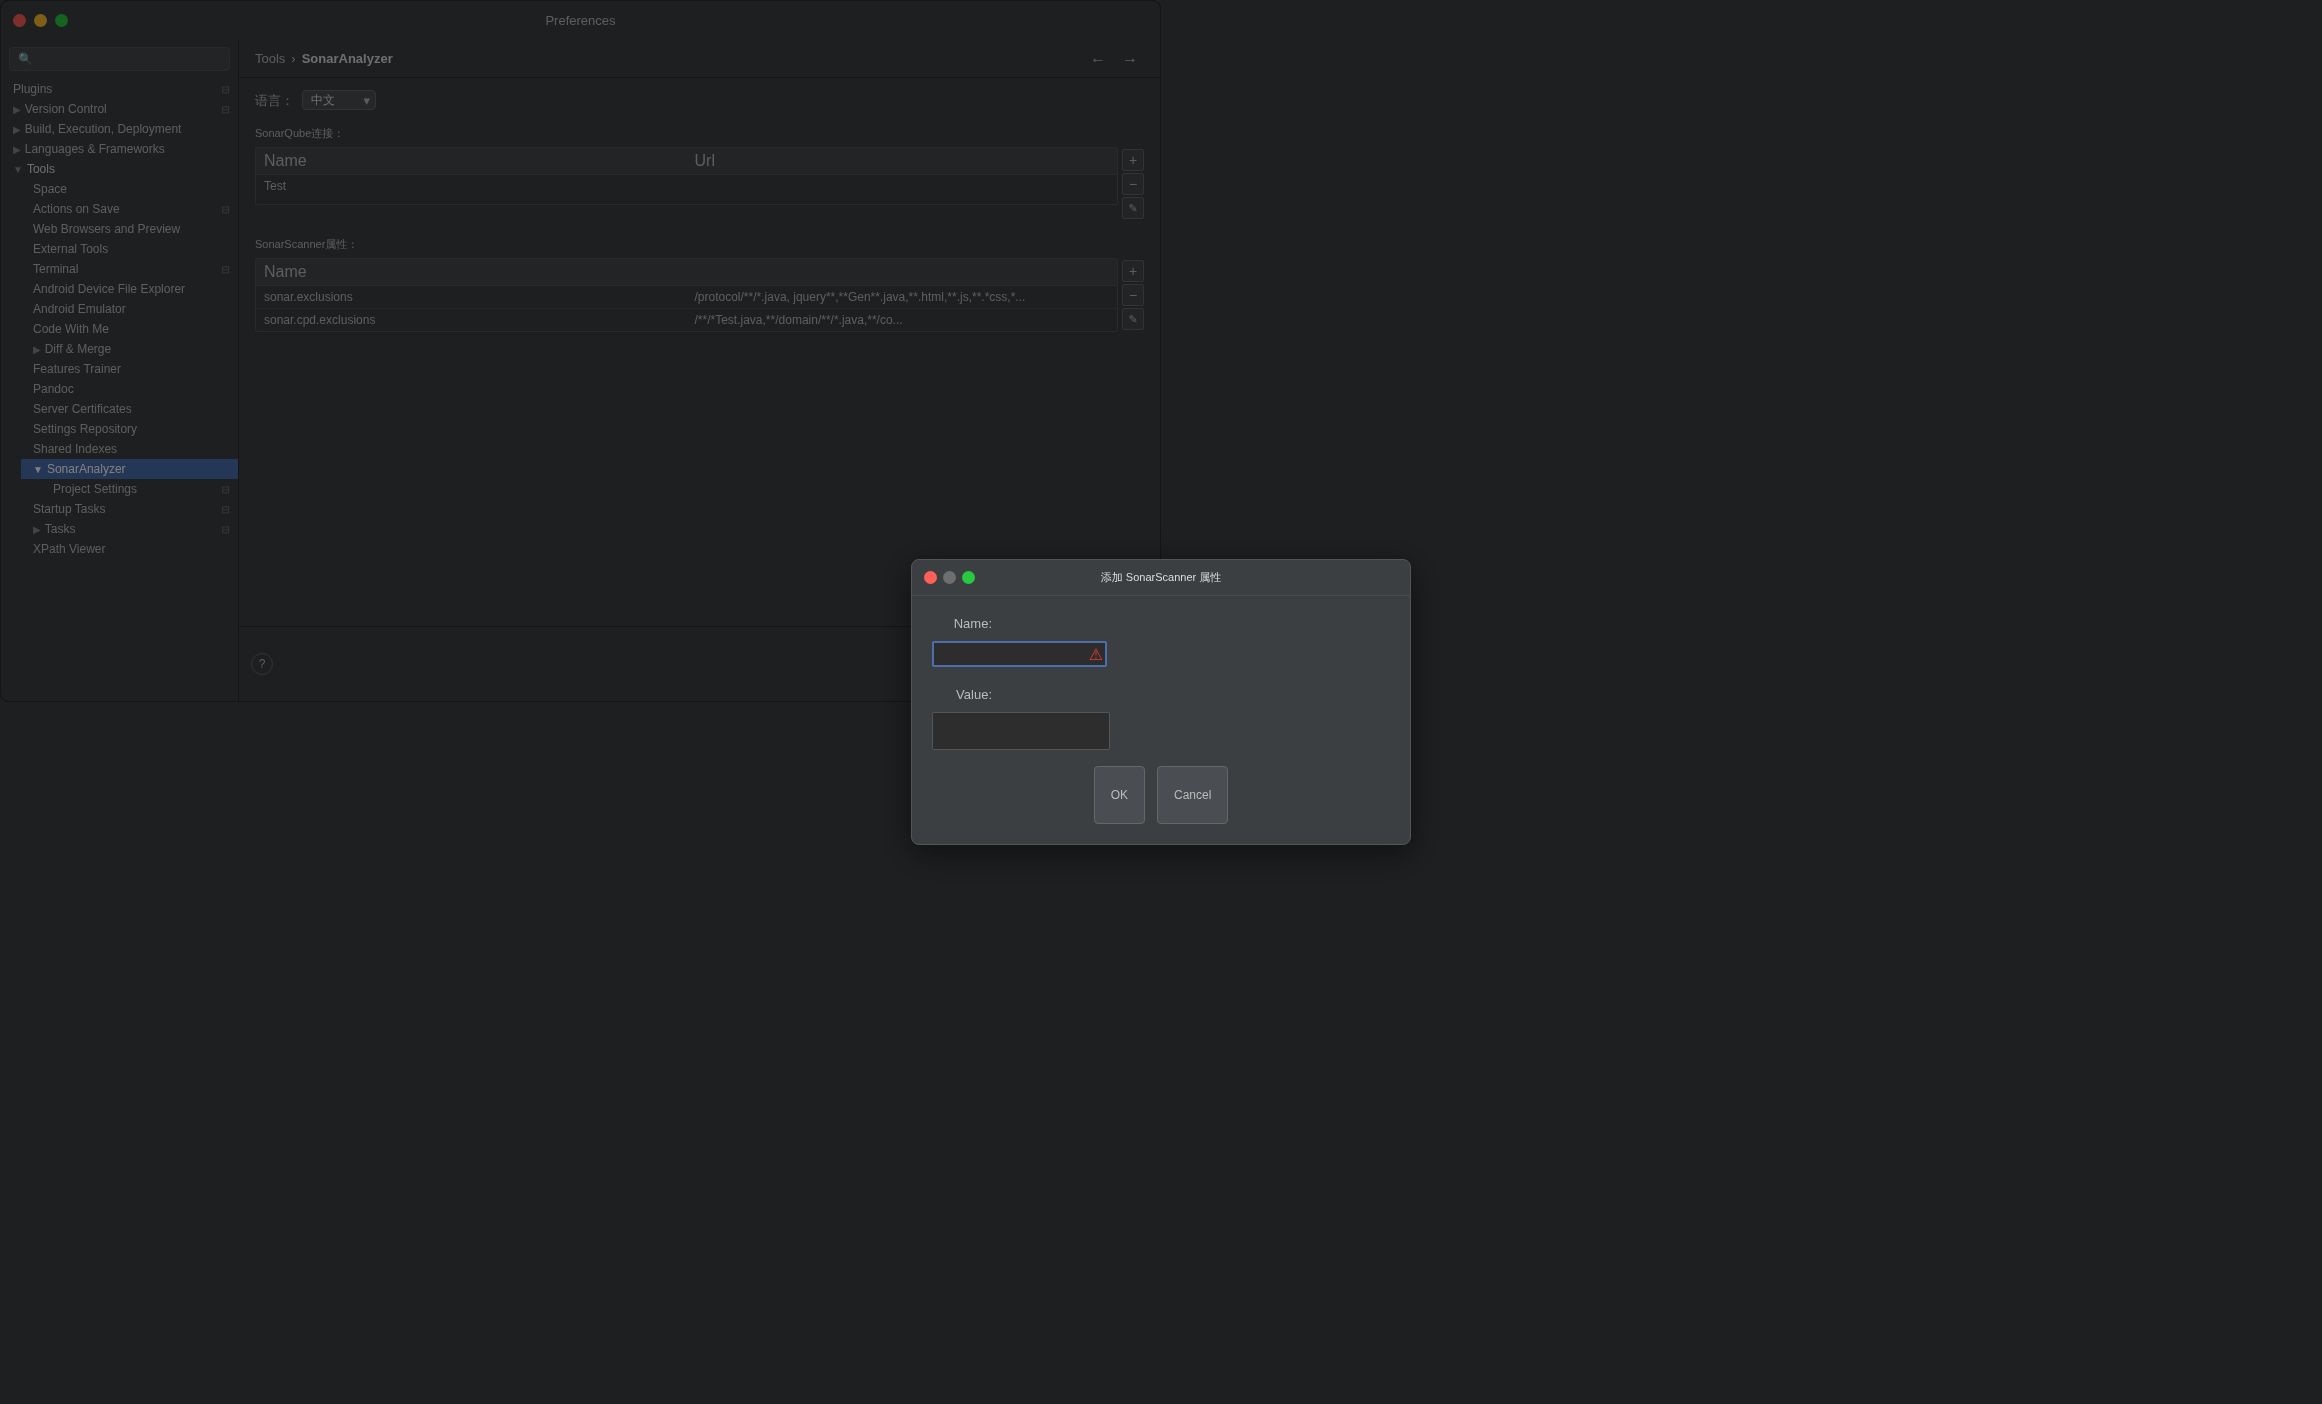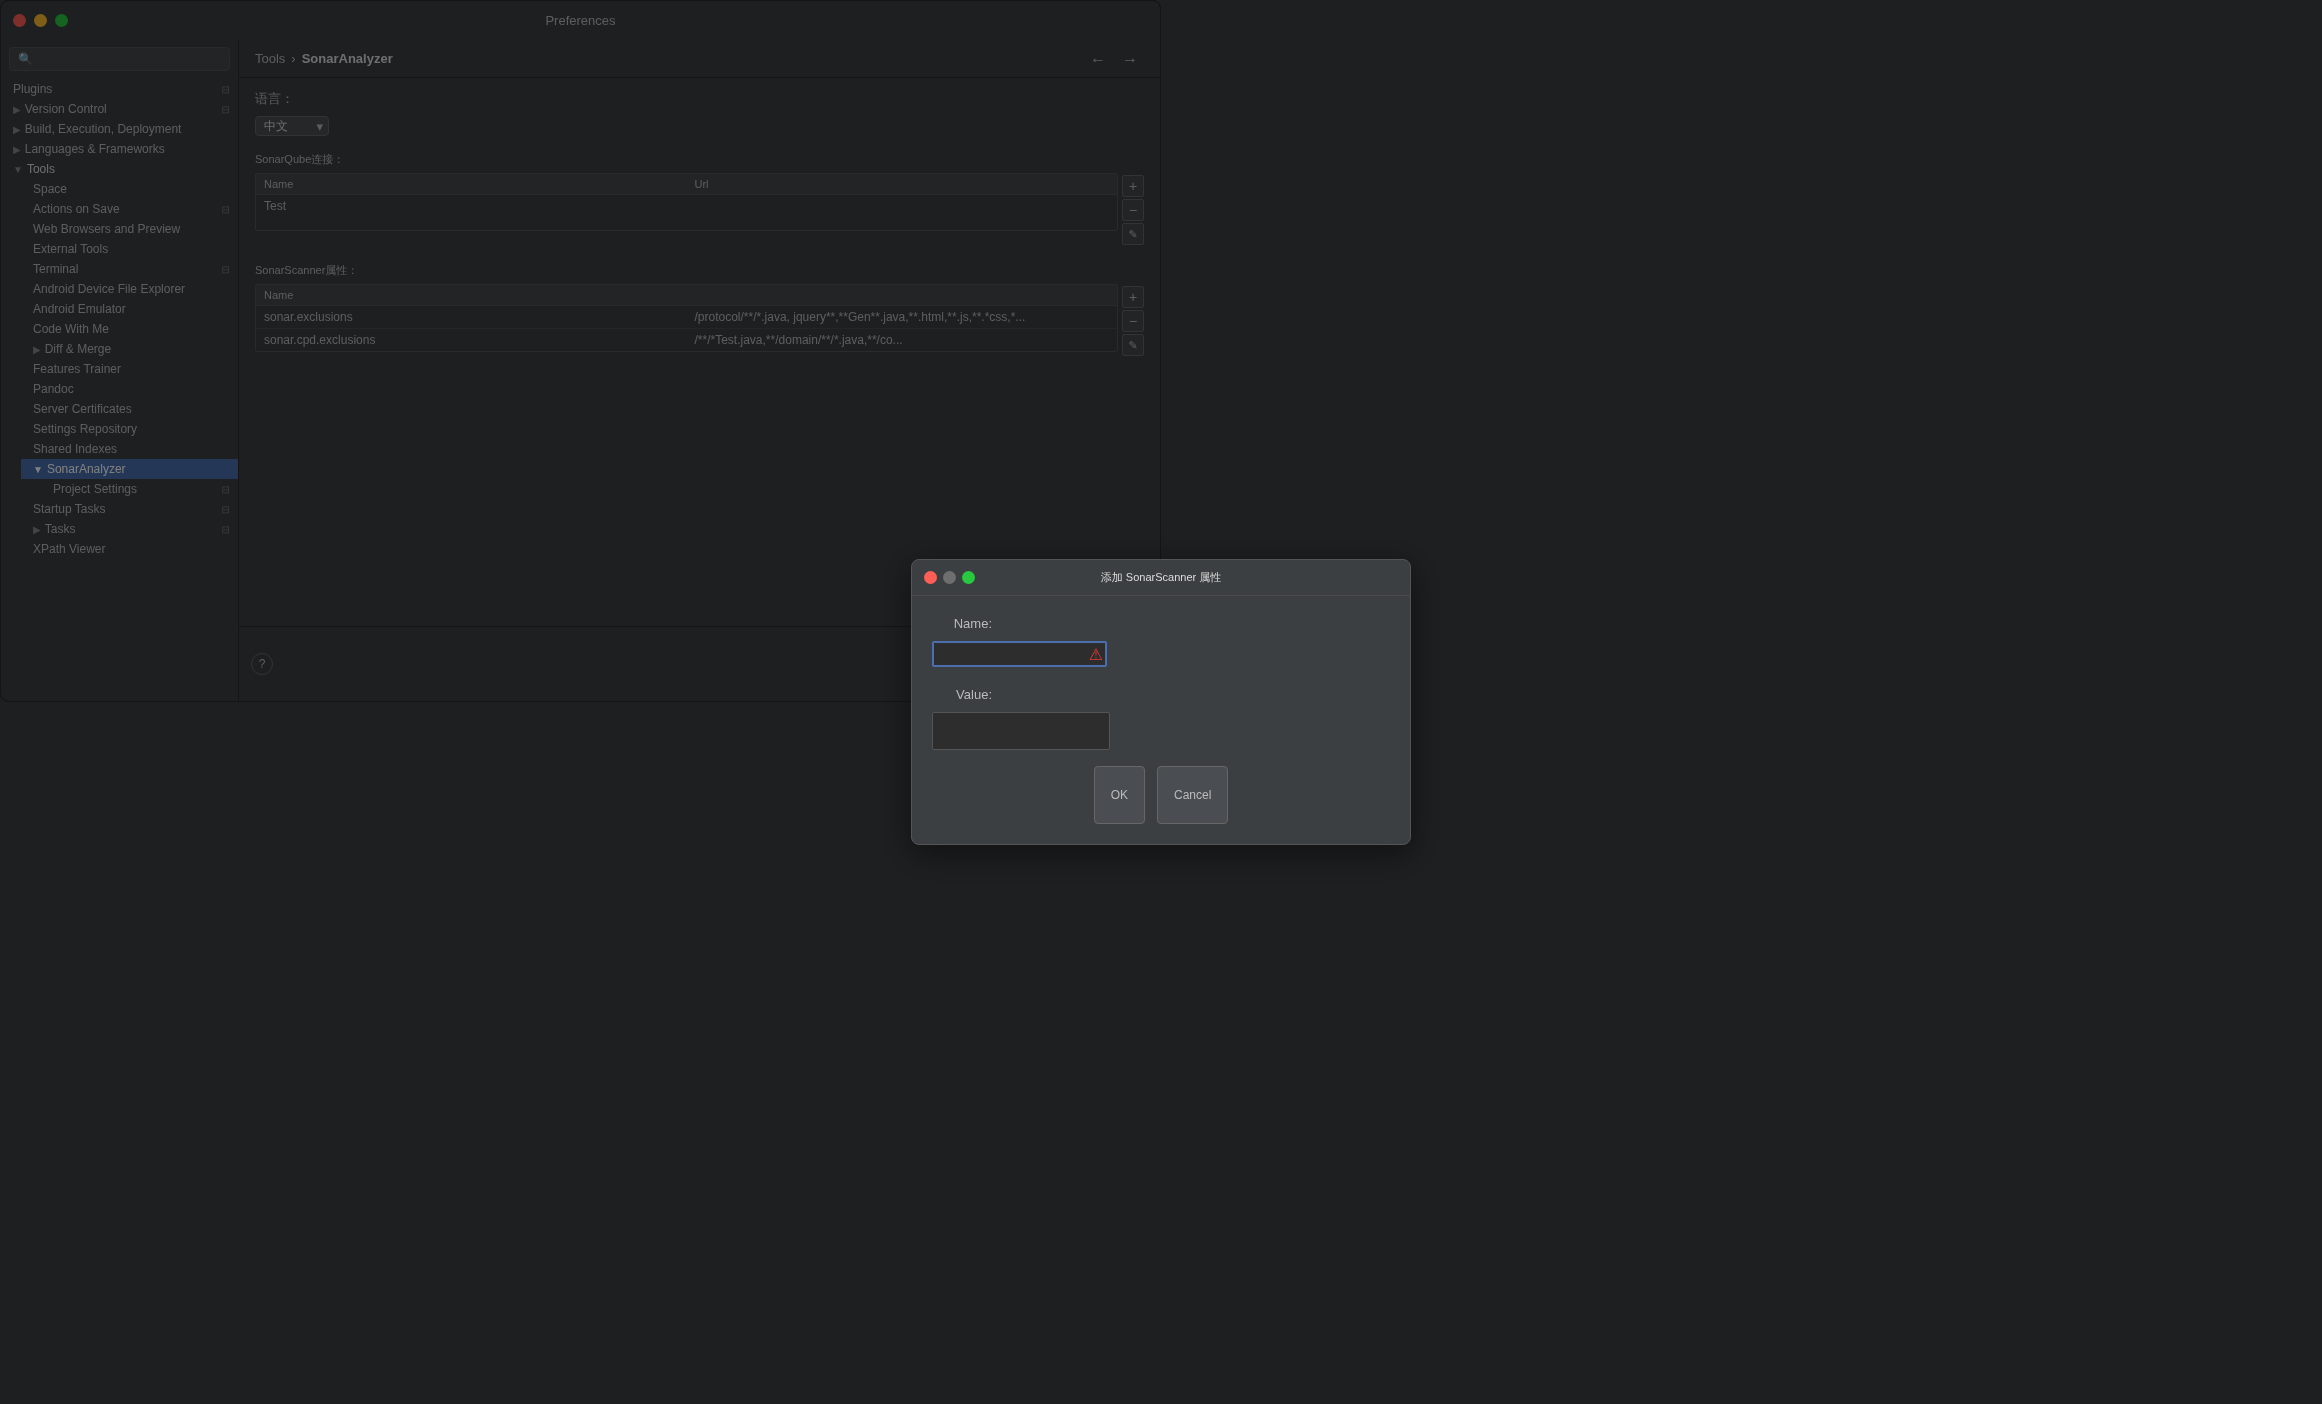--- a/index.html
+++ b/index.html
@@ -152,24 +152,23 @@
       padding: 2px 6px;
     }
     .nav-arrow:disabled { color: #555; }
     .settings-body {
       flex: 1;
       padding: 12px 16px;
       overflow-y: auto;
     }
     .lang-row {
       display: flex;
-      align-items: flex-start;
+      align-items: flex-end;
       gap: 8px;
       margin-bottom: 16px;
-      flex-direction: column;
     }
     .lang-label { color: #bbb; font-size: 13px; }
     .lang-select {
       background: #4a4e52;
       border: 1px solid #666;
       color: #ddd;
       padding: 2px 24px 2px 8px;
       border-radius: 4px;
       font-size: 12px;
       appearance: none;
@@ -199,21 +198,21 @@
       border-radius: 2px;
       margin-bottom: 16px;
     }
     .table-header {
       display: flex;
       background: #45494a;
       border-bottom: 1px solid #555;
     }
     .table-header .col {
       padding: 4px 8px;
-      font-size: 11px;
+      font-size: 16px;
       color: #bbb;
       flex: 1;
     }
     .table-row {
       display: flex;
       border-bottom: 1px solid #4a4a4a;
     }
     .table-row:last-child { border-bottom: none; }
     .table-row .col {
       padding: 4px 8px;

